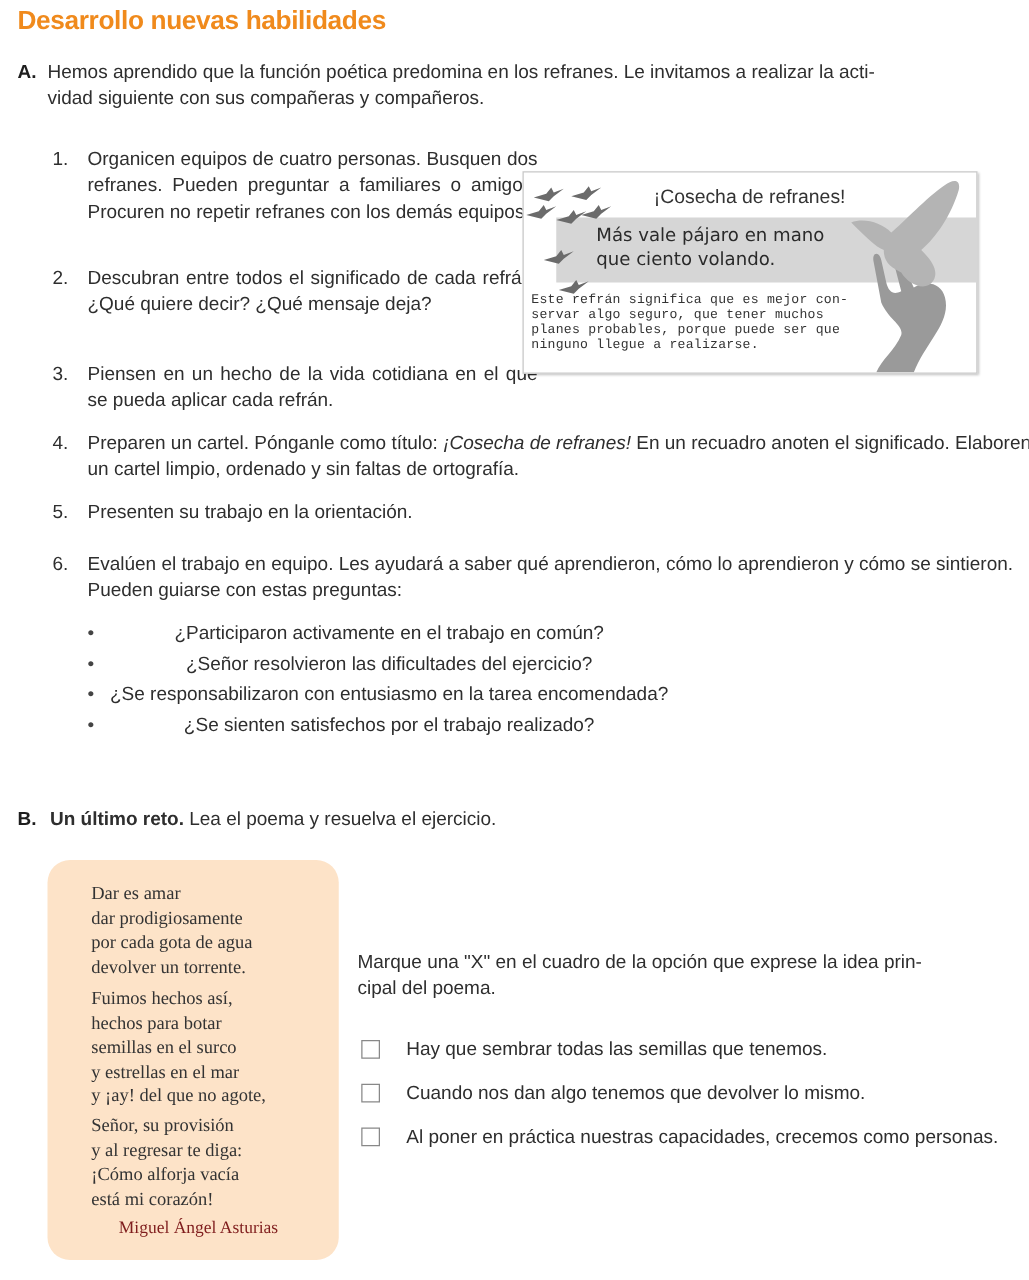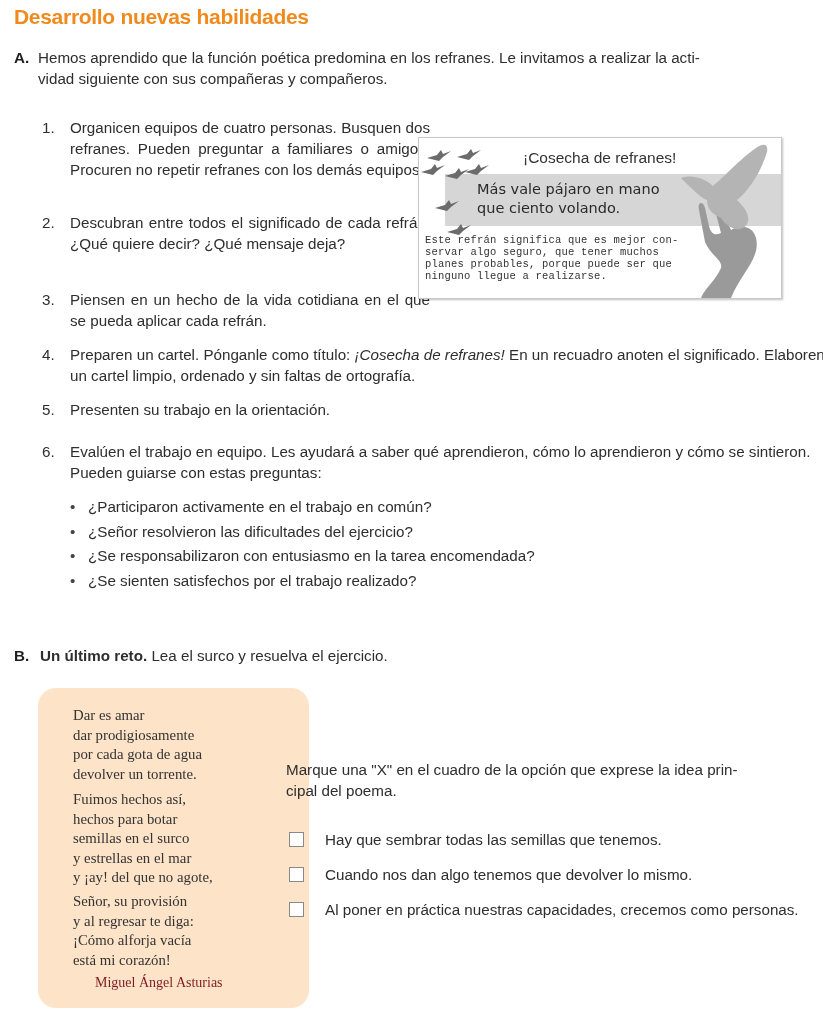--- a/index.html
+++ b/index.html
@@ -18,21 +18,21 @@
   .para-A { left: 14px; top: 47px; width: 790px; }
   .para-A .txt { position: absolute; left: 24px; top: 0; width: 762px; }
   .num-item { position: absolute; }
   .num-item .n { position: absolute; left: 0; top: 0; }
   .num-item .t { position: absolute; left: 28px; top: 0; }
   .justify { text-align: justify; }
   .narrow { width: 360px; }
   .wide { width: 760px; }
 
   .bullets { left: 70px; top: 496px; }
-  .bullet { position: relative; height: 24.5px; padding-left: 18px; }
+  .bullet { position: relative; height: 24.5px; padding-left: 18px; text-align: center; }
   .bullet::before {
     content: "•"; position: absolute; left: 0; top: 0; color: #444;
   }
 
   .para-B { left: 14px; top: 645px; }
   .para-B .txt { position: absolute; left: 26px; top: 0; white-space: nowrap; }
 
   
   .poster {
     left: 418px; top: 137px; width: 362px; height: 160px;
@@ -54,21 +54,21 @@
   .poster .meaning {
     position: absolute; left: 6px; top: 96px; width: 260px;
     font-size: 10.5px; line-height: 12px; color: #333;
     font-family: Liberation Mono, monospace; letter-spacing: 0.2px;
   }
   .poster .birds { position: absolute; left: 0; top: 8px; }
   .poster .art { position: absolute; right: 0; top: 0; }
 
   
   .poem {
-    left: 38px; top: 688px; width: 271px; height: 320px;
+    left: 38px; top: 688px; width: 233px; height: 320px;
     background: #fde3c8; border-radius: 18px;
   }
   .poem .stanza {
     position: absolute; left: 35px; font-family: "Liberation Serif", "DejaVu Serif", serif;
     font-size: 14.8px; line-height: 19.5px; color: #333;
   }
   .poem .author {
     position: absolute; left: 57px; top: 287px; font-family: "Liberation Serif", "DejaVu Serif", serif;
     font-size: 14px; color: #7f1d1d;
   }
@@ -154,21 +154,21 @@
 
 <div class="abs body-text bullets">
   <div class="bullet">¿Participaron activamente en el trabajo en común?</div>
   <div class="bullet">¿Señor resolvieron las dificultades del ejercicio?</div>
   <div class="bullet">¿Se responsabilizaron con entusiasmo en la tarea encomendada?</div>
   <div class="bullet">¿Se sienten satisfechos por el trabajo realizado?</div>
 </div>
 
 <div class="abs body-text para-B">
   <span class="sec-letter">B.</span>
-  <div class="txt"><strong>Un último reto.</strong><span> Lea el surco y resuelva el ejercicio.</span></div>
+  <div class="txt"><strong>Un último reto.</strong><span> Lea el poema y resuelva el ejercicio.</span></div>
 </div>
 
 <div class="abs poem">
   <div class="stanza" style="top:18px;">
     <div>Dar es amar</div>
     <div>dar prodigiosamente</div>
     <div>por cada gota de agua</div>
     <div>devolver un torrente.</div>
   </div>
   <div class="stanza" style="top:204px;">

